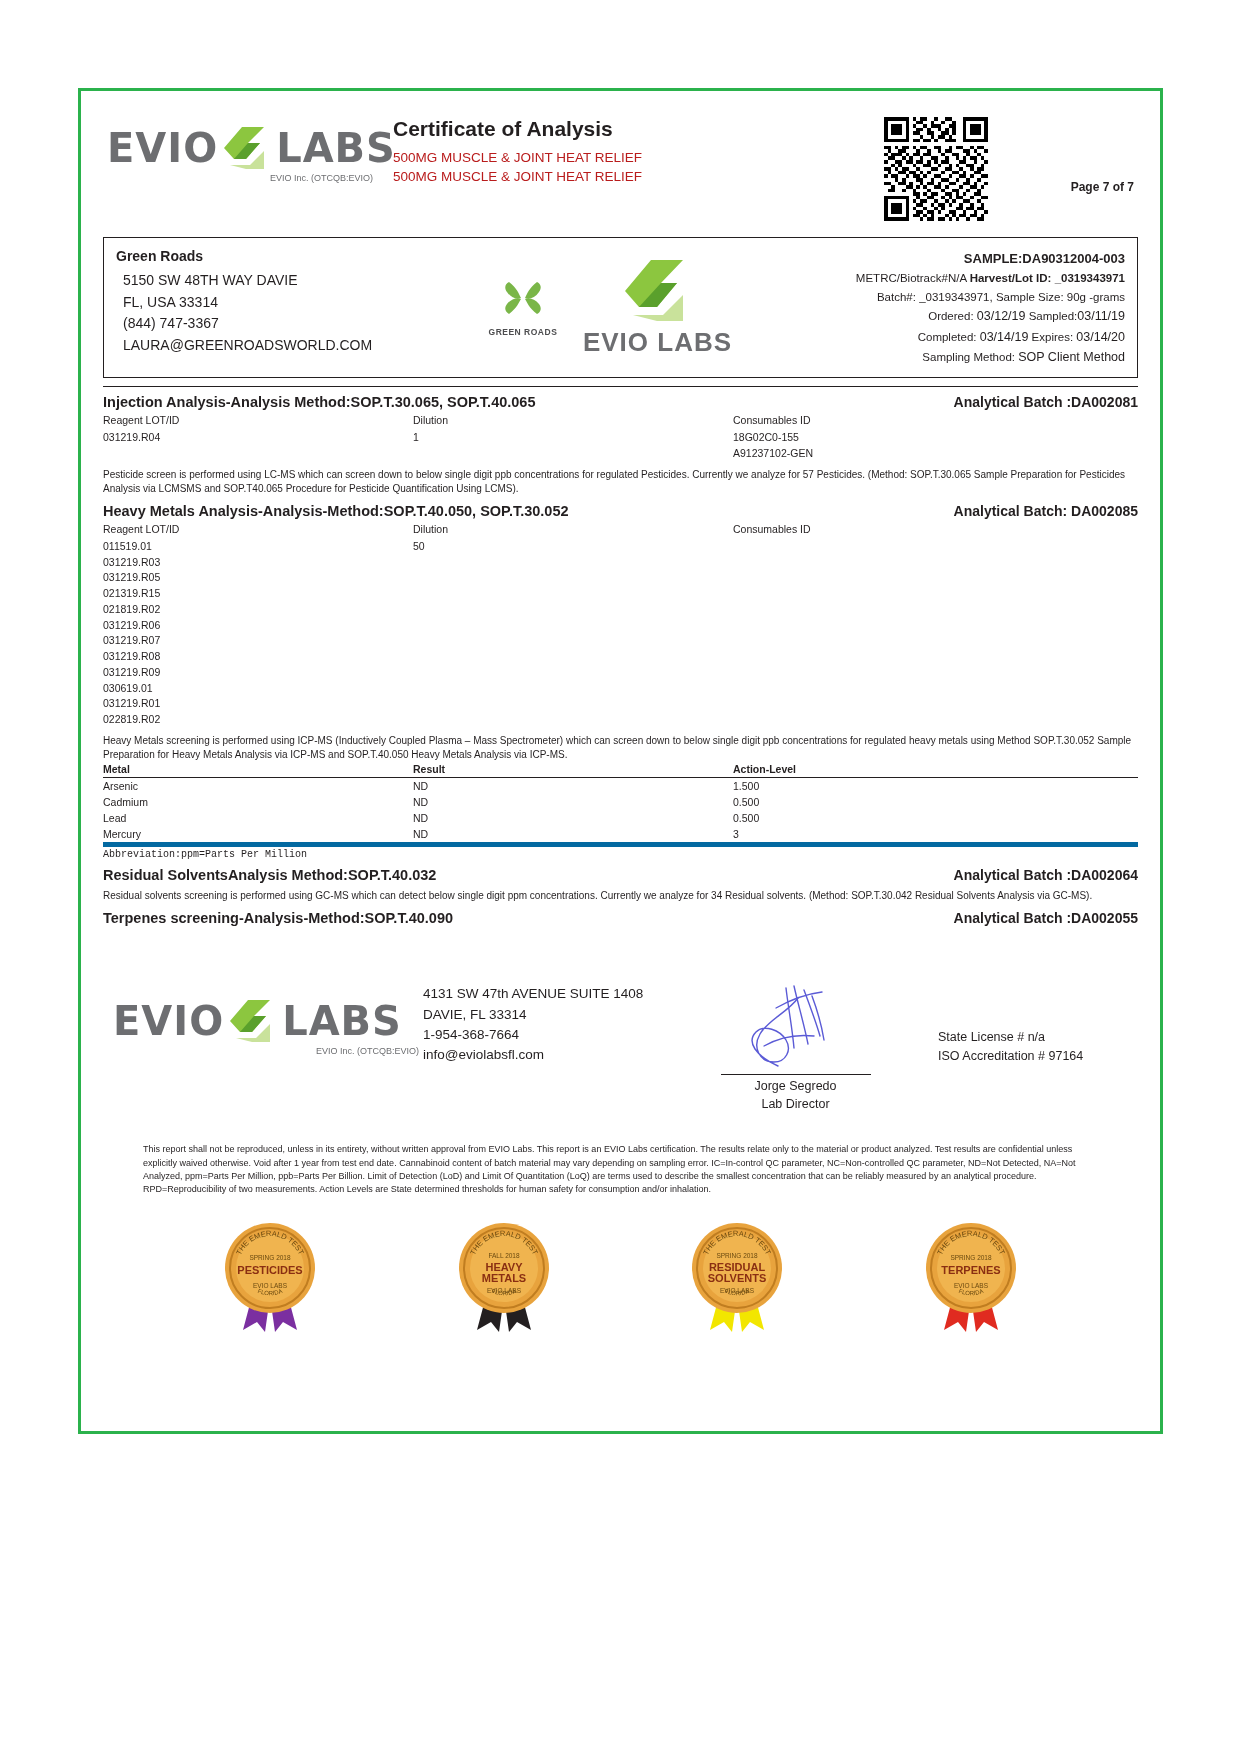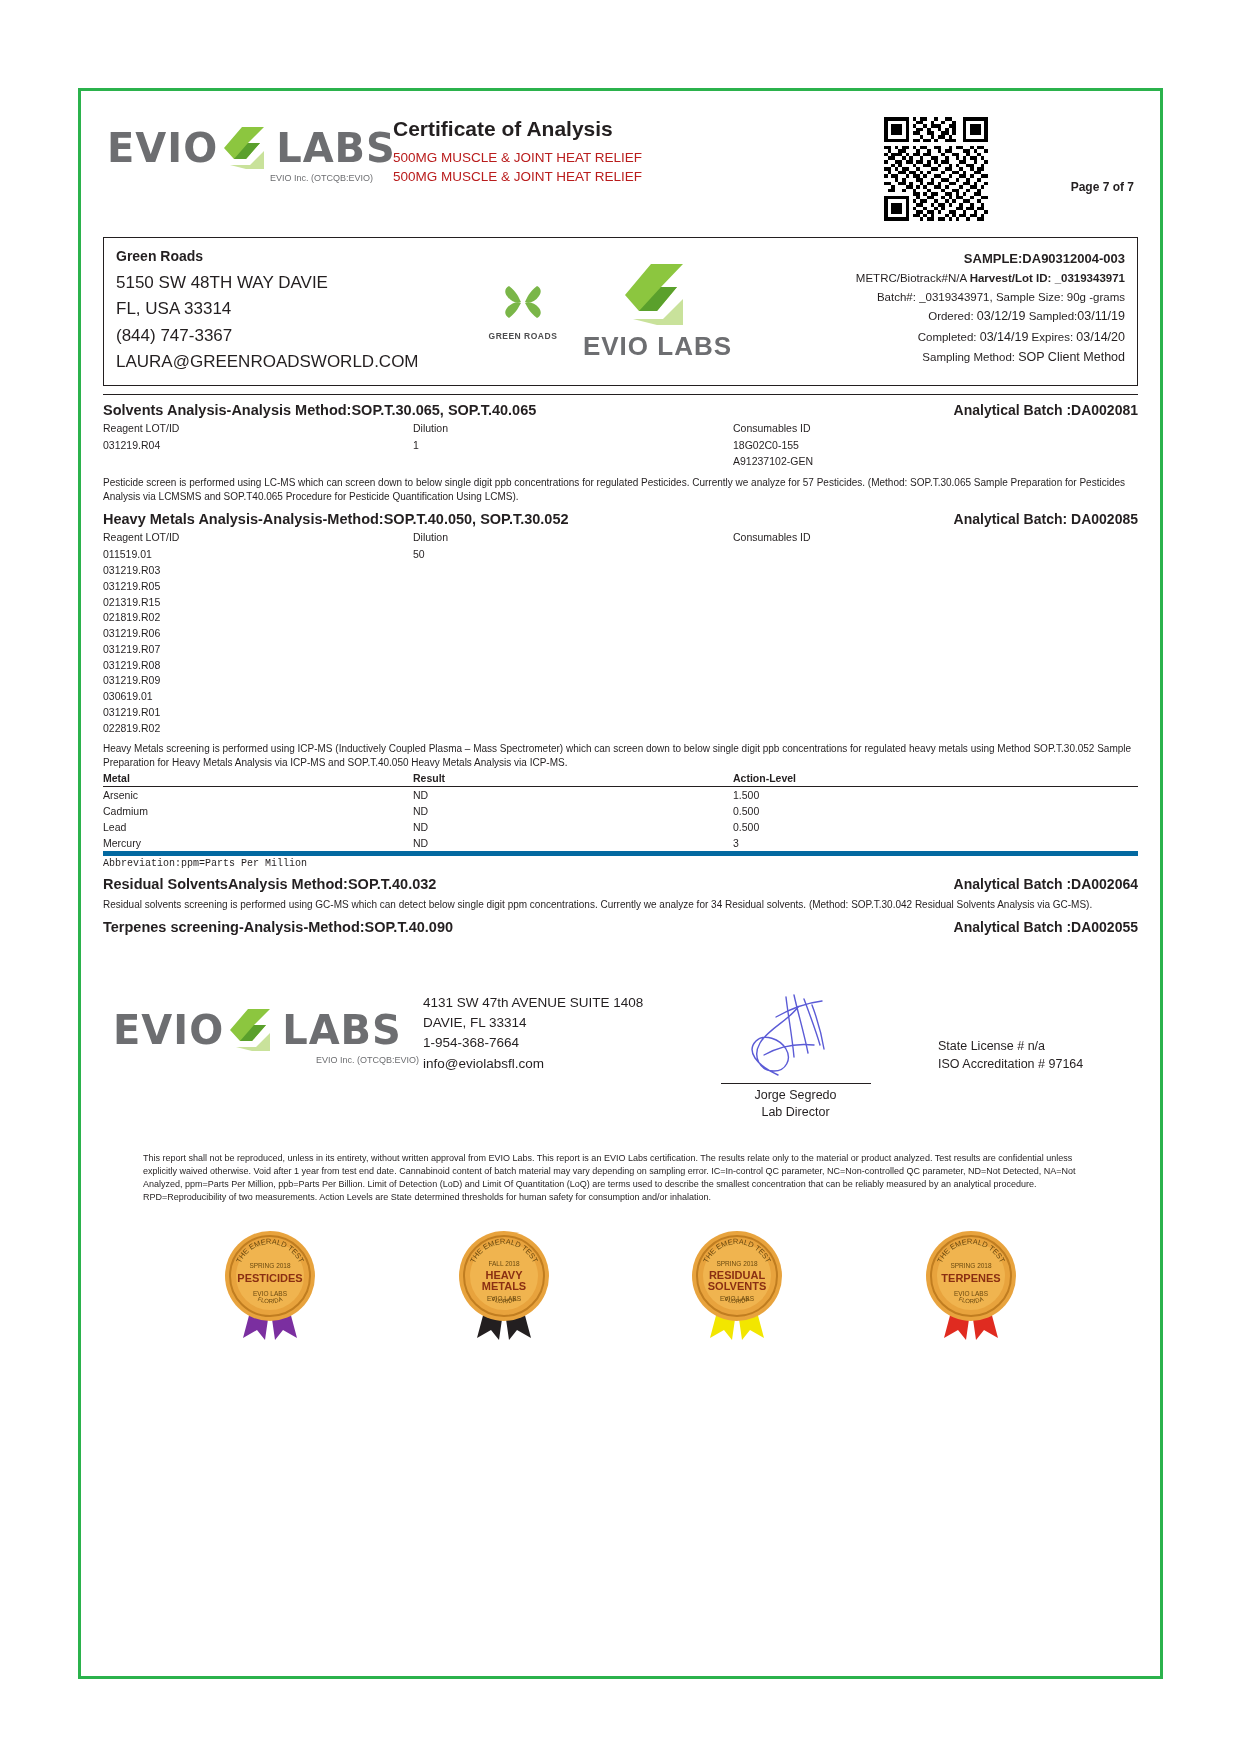--- a/index.html
+++ b/index.html
@@ -8,21 +8,21 @@
     background: #ffffff;
     font-family: "Liberation Sans", sans-serif;
   }
   body {
     width: 1241px; height: 1754px;
     position: relative;
   }
   .page {
     position: absolute;
     left: 78px; top: 88px;
-    width: 1085px; height: 1591px;
+    width: 1085px; height: 1346px;
     border: 3px solid #2bb24c;
     background: #fff;
   }
   .inner { padding: 18px 22px 0 22px; }
 
   
   .header {
     display: flex; align-items: flex-start;
     padding: 6px 4px 10px 4px;
   }
@@ -50,21 +50,21 @@
 
   
   .infobox {
     border: 1px solid #231f20;
     display: flex; align-items: stretch;
     padding: 10px 12px;
     margin-top: 2px;
   }
   .client { width: 300px; flex: 0 0 300px; }
   .client-name { font-size: 14px; font-weight: bold; color: #231f20; margin-bottom: 6px; }
-  .client-line { font-size: 17px; color: #231f20; line-height: 1.55; }
+  .client-line { font-size: 14px; color: #231f20; line-height: 1.55; margin-left: 7px; }
   .mid-logos { flex: 1 1 auto; display: flex; align-items: center; justify-content: center; gap: 16px; }
   .gr-logo { text-align: center; width: 88px; }
   .gr-mark { font-size: 30px; color: #7ab648; line-height: 1; letter-spacing: -2px; }
   .gr-text { font-size: 8.5px; font-weight: bold; color: #4d4d4f; margin-top: 4px; letter-spacing: .5px; }
   .evio-big { display: flex; flex-direction: column; align-items: center; }
   .evio-big-mark { width: 78px; height: 68px; position: relative; margin-bottom: 2px; }
   .evio-big-text { font-size: 26px; color: #6d6e71; font-weight: bold; letter-spacing: 1px; }
   .sample-meta { width: 330px; flex: 0 0 330px; text-align: right; font-size: 11.5px; color: #231f20; line-height: 1.62; }
   .sample-meta .big { font-size: 13px; font-weight: bold; }
   .sample-meta .b { font-weight: bold; }
@@ -444,21 +444,21 @@
         <span>Sampling Method:</span>
         <span class="m">SOP Client Method</span>
       </div>
     </div>
   </div>
 
   <div class="sep"></div>
 
   <div>
     <div class="sec-head">
-      <div class="sec-title">Solvents Analysis-Analysis Method:SOP.T.30.065, SOP.T.40.065</div>
+      <div class="sec-title">Injection Analysis-Analysis Method:SOP.T.30.065, SOP.T.40.065</div>
       <div class="sec-batch">Analytical Batch :DA002081</div>
     </div>
     <div class="cols3">
       <div class="c1 col-h">Reagent LOT/ID</div>
       <div class="c2 col-h">Dilution</div>
       <div class="c3 col-h">Consumables ID</div>
     </div>
     <div class="cols3">
       <div class="c1 col-v">
         <div>031219.R04</div>

